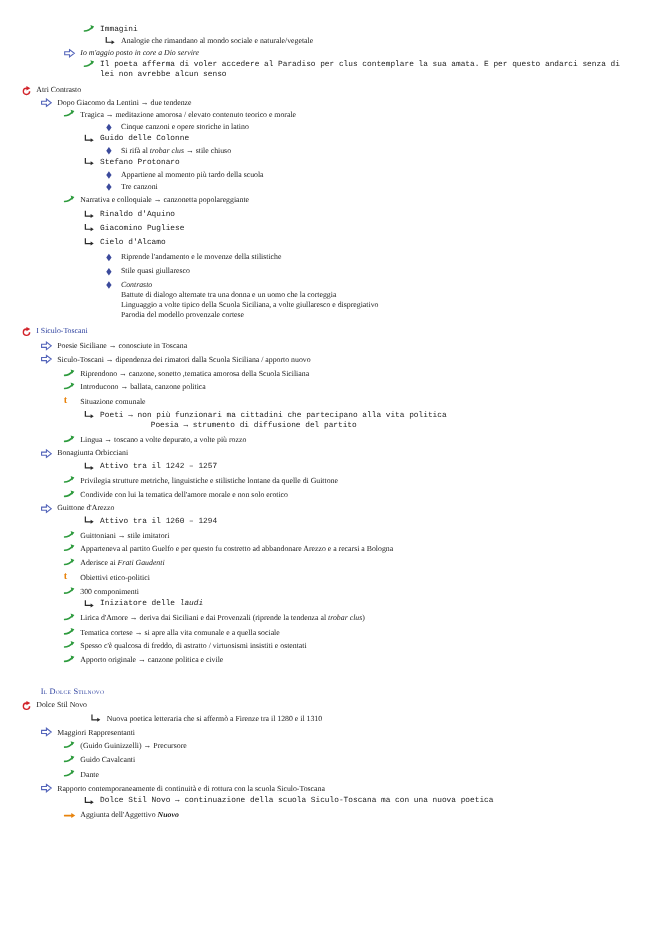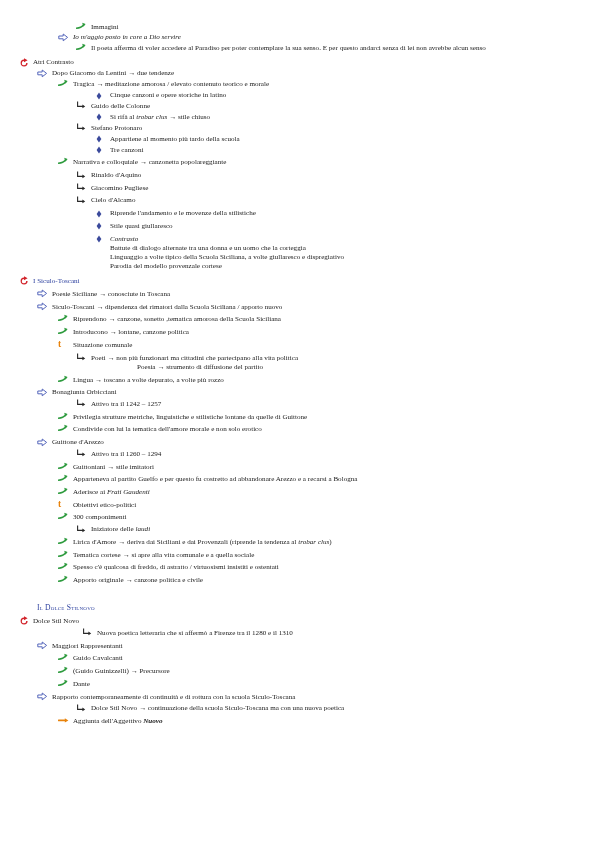--- a/index.html
+++ b/index.html
@@ -43,21 +43,21 @@
     flex: 1 1 auto;
     font-size: 7.1px;
     line-height: 1.30;
     padding-top: 0.5px;
   }
 
   
   .lv0  { margin-left: 0px;   }
   .lv1  { margin-left: 19px;  }
   .lv2  { margin-left: 40px;  }
-  .lv3  { margin-left: 58px;  }
+  .lv3  { margin-left: 58px; font-family: Liberation Mono, monospace;  }
   .lv4  { margin-left: 77px;  }
   .lv3b { margin-left: 64px; justify-content: center;  }
 
   
   .m-red {
     color: #d2232a;
     font-size: 10px;
     font-weight: bold;
     line-height: 1;
     position: relative;
@@ -125,39 +125,48 @@
     <div class="row lv3">
       <span class="mk m-green">
         <svg class="ico" width="11" height="9" viewBox="0 0 11 9">
             <path d="M0.5 6.2 C3 6.2 6 5 8 2.6" stroke="#2e9b3e" stroke-width="1.5" fill="none" stroke-linecap="round"></path>
             <path d="M6.2 0.8 L9.6 2.0 L7.4 4.8 Z" fill="#2e9b3e"></path>
           </svg>
       </span>
       <span class="tx">Immagini</span>
     </div>
 
+    <div class="row lv4">
+      <span class="mk m-hook">
+        <svg class="ico" width="10" height="9" viewBox="0 0 10 9">
+            <path d="M1.6 0.6 L1.6 5.4 L7.4 5.4" stroke="#2a2a2a" stroke-width="1.1" fill="none"></path>
+            <path d="M6.4 3.6 L9.2 5.4 L6.4 7.2 Z" fill="#2a2a2a"></path>
+          </svg>
+      </span>
+      <span class="tx">Analogie che rimandano al mondo sociale e naturale/vegetale</span>
+    </div>
 
 
     <div class="row lv2">
       <span class="mk m-blue-arrow">
         <svg class="ico" width="11" height="9" viewBox="0 0 11 9">
             <path d="M0.8 3.0 L5.2 3.0 L5.2 1.0 L9.6 4.4 L5.2 7.8 L5.2 5.8 L0.8 5.8 Z" fill="#ffffff" stroke="#5566bb" stroke-width="1"></path>
           </svg>
       </span>
       <span class="tx it">Io m'aggio posto in core a Dio servire</span>
     </div>
 
     <div class="row lv3">
       <span class="mk m-green">
         <svg class="ico" width="11" height="9" viewBox="0 0 11 9">
             <path d="M0.5 6.2 C3 6.2 6 5 8 2.6" stroke="#2e9b3e" stroke-width="1.5" fill="none" stroke-linecap="round"></path>
             <path d="M6.2 0.8 L9.6 2.0 L7.4 4.8 Z" fill="#2e9b3e"></path>
           </svg>
       </span>
-      <span class="tx">Il poeta afferma di voler accedere al Paradiso per poter contemplare la sua senso. E per questo andarci senza di lei non avrebbe alcun senso</span>
+      <span class="tx">Il poeta afferma di voler accedere al Paradiso per clus contemplare la sua amata. E per questo andarci senza di lei non avrebbe alcun senso</span>
     </div>
 
     <div class="row lv0" style="margin-top:4px">
       <span class="mk m-red">
         <svg class="ico" width="12" height="10" viewBox="0 0 12 10">
             <path d="M9.6 5.0 A3.5 3.5 0 1 1 6.0 1.5 L6.0 0.2 L9.6 2.2 L6.0 4.2 L6.0 2.9 A2.2 2.2 0 1 0 8.2 5.0 Z" fill="#d2232a"></path>
           </svg>
       </span>
       <span class="tx">Atri Contrasto</span>
     </div>
@@ -346,21 +355,21 @@
       <span class="tx">Riprendono → canzone, sonetto ,tematica amorosa della Scuola Siciliana</span>
     </div>
 
     <div class="row lv2" style="margin-top:3px">
       <span class="mk m-green">
         <svg class="ico" width="11" height="9" viewBox="0 0 11 9">
             <path d="M0.5 6.2 C3 6.2 6 5 8 2.6" stroke="#2e9b3e" stroke-width="1.5" fill="none" stroke-linecap="round"></path>
             <path d="M6.2 0.8 L9.6 2.0 L7.4 4.8 Z" fill="#2e9b3e"></path>
           </svg>
       </span>
-      <span class="tx">Introducono → lontane, canzone politica</span>
+      <span class="tx">Introducono → ballata, canzone politica</span>
     </div>
 
     <div class="row lv2" style="margin-top:3px">
       <span class="mk m-orange">t</span>
       <span class="tx">Situazione comunale</span>
     </div>
 
     <div class="row lv3" style="margin-top:3px">
       <span class="mk m-hook">
         <svg class="ico" width="10" height="9" viewBox="0 0 10 9">
@@ -569,31 +578,31 @@
       <span class="tx">Maggiori Rappresentanti</span>
     </div>
 
     <div class="row lv2" style="margin-top:3px">
       <span class="mk m-green">
         <svg class="ico" width="11" height="9" viewBox="0 0 11 9">
             <path d="M0.5 6.2 C3 6.2 6 5 8 2.6" stroke="#2e9b3e" stroke-width="1.5" fill="none" stroke-linecap="round"></path>
             <path d="M6.2 0.8 L9.6 2.0 L7.4 4.8 Z" fill="#2e9b3e"></path>
           </svg>
       </span>
+      <span class="tx">(Guido Guinizzelli) → Precursore</span>
+    </div>
+
+    <div class="row lv2" style="margin-top:3px">
+      <span class="mk m-green">
+        <svg class="ico" width="11" height="9" viewBox="0 0 11 9">
+            <path d="M0.5 6.2 C3 6.2 6 5 8 2.6" stroke="#2e9b3e" stroke-width="1.5" fill="none" stroke-linecap="round"></path>
+            <path d="M6.2 0.8 L9.6 2.0 L7.4 4.8 Z" fill="#2e9b3e"></path>
+          </svg>
+      </span>
       <span class="tx">Guido Cavalcanti</span>
-    </div>
-
-    <div class="row lv2" style="margin-top:3px">
-      <span class="mk m-green">
-        <svg class="ico" width="11" height="9" viewBox="0 0 11 9">
-            <path d="M0.5 6.2 C3 6.2 6 5 8 2.6" stroke="#2e9b3e" stroke-width="1.5" fill="none" stroke-linecap="round"></path>
-            <path d="M6.2 0.8 L9.6 2.0 L7.4 4.8 Z" fill="#2e9b3e"></path>
-          </svg>
-      </span>
-      <span class="tx">(Guido Guinizzelli) → Precursore</span>
     </div>
 
     <div class="row lv2" style="margin-top:3px">
       <span class="mk m-green">
         <svg class="ico" width="11" height="9" viewBox="0 0 11 9">
             <path d="M0.5 6.2 C3 6.2 6 5 8 2.6" stroke="#2e9b3e" stroke-width="1.5" fill="none" stroke-linecap="round"></path>
             <path d="M6.2 0.8 L9.6 2.0 L7.4 4.8 Z" fill="#2e9b3e"></path>
           </svg>
       </span>
       <span class="tx">Dante</span>

